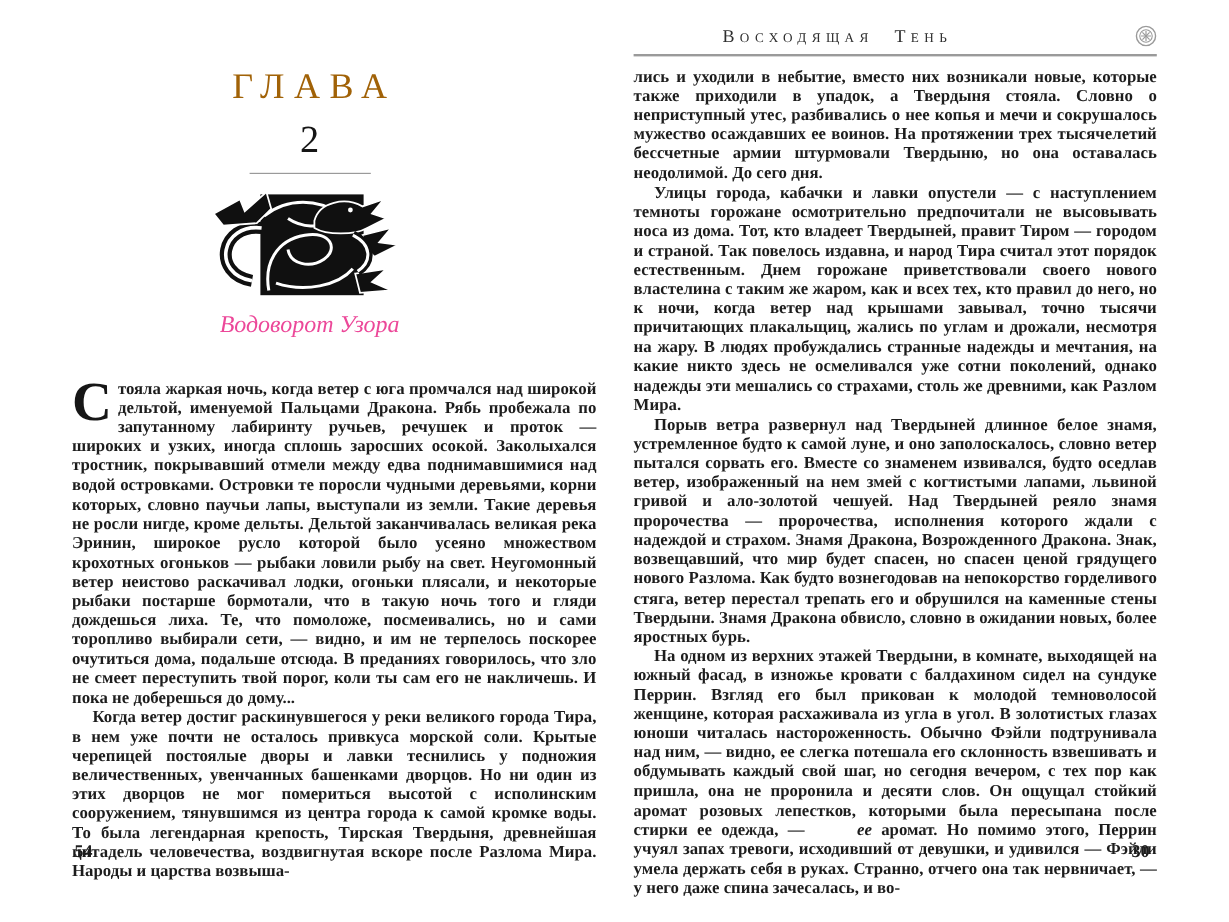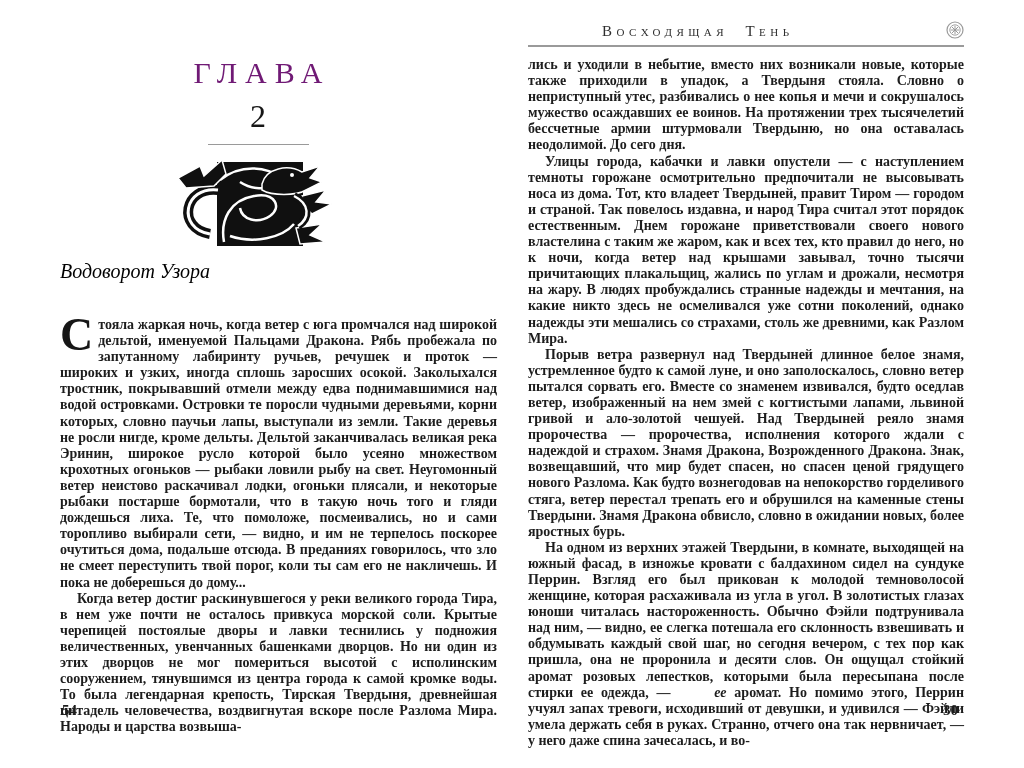--- a/index.html
+++ b/index.html
@@ -12,36 +12,36 @@
     overflow: hidden;
   }
   .page { position: absolute; top: 0; height: 559px; }
   .page-left  { left: 60px;  width: 437px; }
   .page-right { left: 528px; width: 436px; }
 
   
   .chapter-label {
     position: absolute; top: 56px; left: 0; width: 396px;
     text-align: center; font-size: 30px; letter-spacing: 8px; text-indent: 8px;
-    color: #701a75;
+    color: #a16207;
   }
   .chapter-number {
     position: absolute; top: 98px; left: 0; width: 396px;
     text-align: center; font-size: 32px; color: #161616;
   }
   .chapter-rule {
     position: absolute; top: 144px; left: 148px; width: 101px;
     border-top: 1.5px solid #9a9a9a;
   }
   .chapter-ornament {
     position: absolute; top: 156px; left: 110px; width: 178px; height: 98px;
   }
   .chapter-title {
     position: absolute; top: 260px; left: 0; width: 396px;
-    text-align: left; font-style: italic; font-size: 20px; color: #000000;
+    text-align: center; font-style: italic; font-size: 20px; color: #ec4899;
   }
 
   
   .body-block { position: absolute; left: 0; }
   .body-left  { top: 317px; width: 437px; }
   .body-right { top: 57px;  width: 436px; }
   .body-block p {
     margin: 0; text-align: justify;
     font-size: 14px; line-height: 16.1px; color: #1d1d1d; font-weight: bold;
   }

